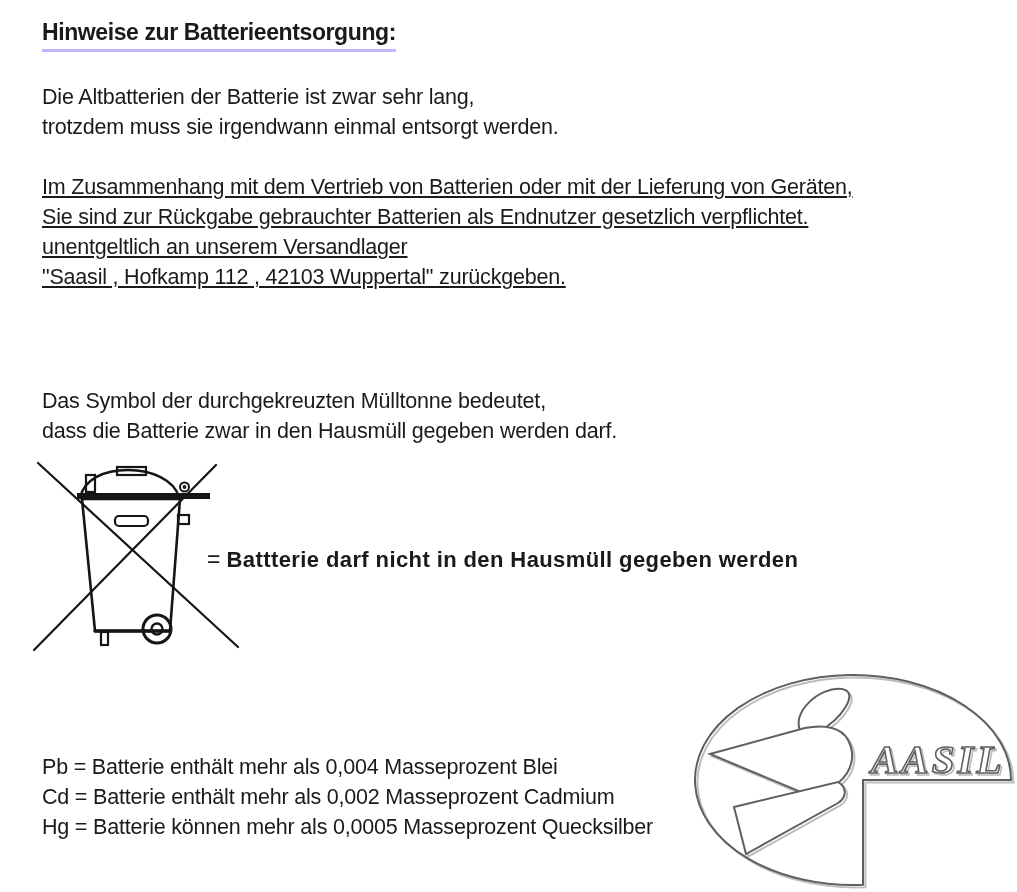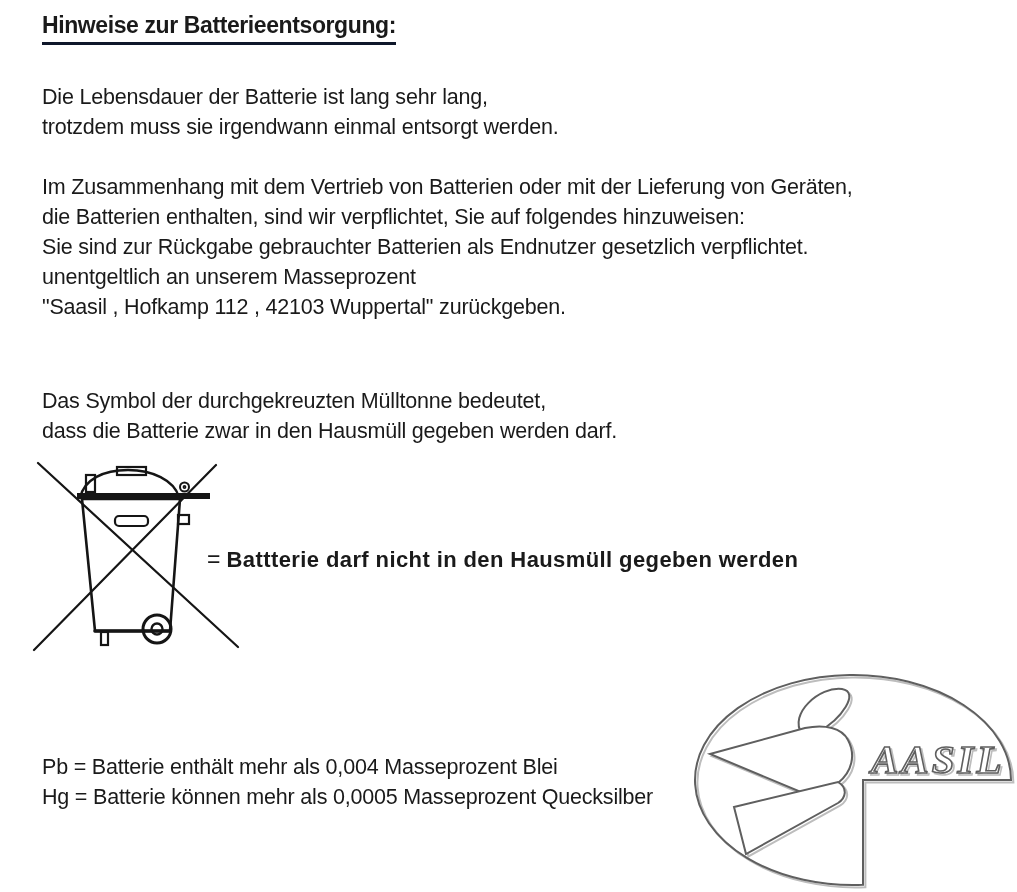--- a/index.html
+++ b/index.html
@@ -5,23 +5,23 @@
   html,body{margin:0;padding:0;background:#fff;}
   .page{
     position:relative;
     width:1017px;height:892px;
     background:#ffffff;
     overflow:hidden;
     font-family:"Liberation Sans","DejaVu Sans",sans-serif;
     color:#1a1a1a;
   }
   .heading{
-    position:absolute;left:42px;top:12px;
+    position:absolute;left:42px;top:19px;
     font-size:23px;font-weight:bold;letter-spacing:-0.4px;
-    border-bottom:3px solid #0f172a;
+    border-bottom:3px solid #c4b5fd;
     padding-bottom:3px;
     display:inline-block;
   }
   .para{
     position:absolute;left:42px;
     font-size:21.5px;letter-spacing:-0.2px;
     line-height:30px;
   }
   .tline{white-space:nowrap;}
   .caption{
@@ -39,29 +39,28 @@
   }
 </style>
 </head>
 <body>
 
 <div class="page">
 
   <span class="heading">Hinweise zur Batterieentsorgung:</span>
 
   <div class="para" style="top:82px;">
-      <div class="tline">Die Lebensdauer der Batterie ist lang sehr lang,</div>
+      <div class="tline">Die Altbatterien der Batterie ist zwar sehr lang,</div>
       <div class="tline"> trotzdem muss sie irgendwann einmal entsorgt werden.</div>
     </div>
 
-  <div class="para" style="top:172px;">
+  <div class="para" style="top:172px;text-decoration:underline;">
       <div class="tline">Im Zusammenhang mit dem Vertrieb von Batterien oder mit der Lieferung von Geräten,</div>
-      <div class="tline">die Batterien enthalten, sind wir verpflichtet, Sie auf folgendes hinzuweisen:</div>
       <div class="tline">Sie sind zur Rückgabe gebrauchter Batterien als Endnutzer gesetzlich verpflichtet.</div>
-      <div class="tline">unentgeltlich an unserem Masseprozent</div>
+      <div class="tline">unentgeltlich an unserem Versandlager</div>
       <div class="tline">"Saasil , Hofkamp 112 , 42103 Wuppertal" zurückgeben.</div>
     </div>
 
   <div class="para" style="top:386px;">
       <div class="tline">Das Symbol der durchgekreuzten Mülltonne bedeutet,</div>
       <div class="tline">dass die Batterie zwar in den Hausmüll gegeben werden darf.</div>
     </div>
 
   <svg class="bin-svg" width="220" height="207" viewBox="0 0 220 207">
     <g fill="none" stroke="#151515" stroke-width="2.4" stroke-linecap="round">
@@ -96,20 +95,21 @@
   </svg>
 
   <div class="caption">
     <span class="eq">=</span>
     <span class="cap-bold">Battterie darf nicht in den Hausmüll gegeben werden</span>
   </div>
 
 
   <div class="para" style="top:752px;">
       <div class="tline">Pb = Batterie enthält mehr als 0,004 Masseprozent Blei</div>
+      <div class="tline">Cd = Batterie enthält mehr als 0,002 Masseprozent Cadmium</div>
       <div class="tline">Hg = Batterie können mehr als 0,0005 Masseprozent Quecksilber</div>
     </div>
 
   <svg class="wm-svg" width="334" height="224" viewBox="0 0 334 224">
 
     <g transform="translate(2.4,2.4)" fill="none" stroke="#bdbdbd" stroke-width="2">
       <path d="M323,112 A158,105 0 1 0 175,216.8 L175,112 Z"></path>
       <path d="M114,66 C100,46 132,18 154,21 C172,24 154,51 130,64 C122,68 116,70 114,66 Z"></path>
       <path d="M22,86 L117,60 C137,56 154,60 160,72 C168,87 164,104 150,115 C140,123 128,126 120,127 Z"></path>
       <path d="M46,139 L150,114 C160,120 158,130 150,135 L58,186 Z"></path>

